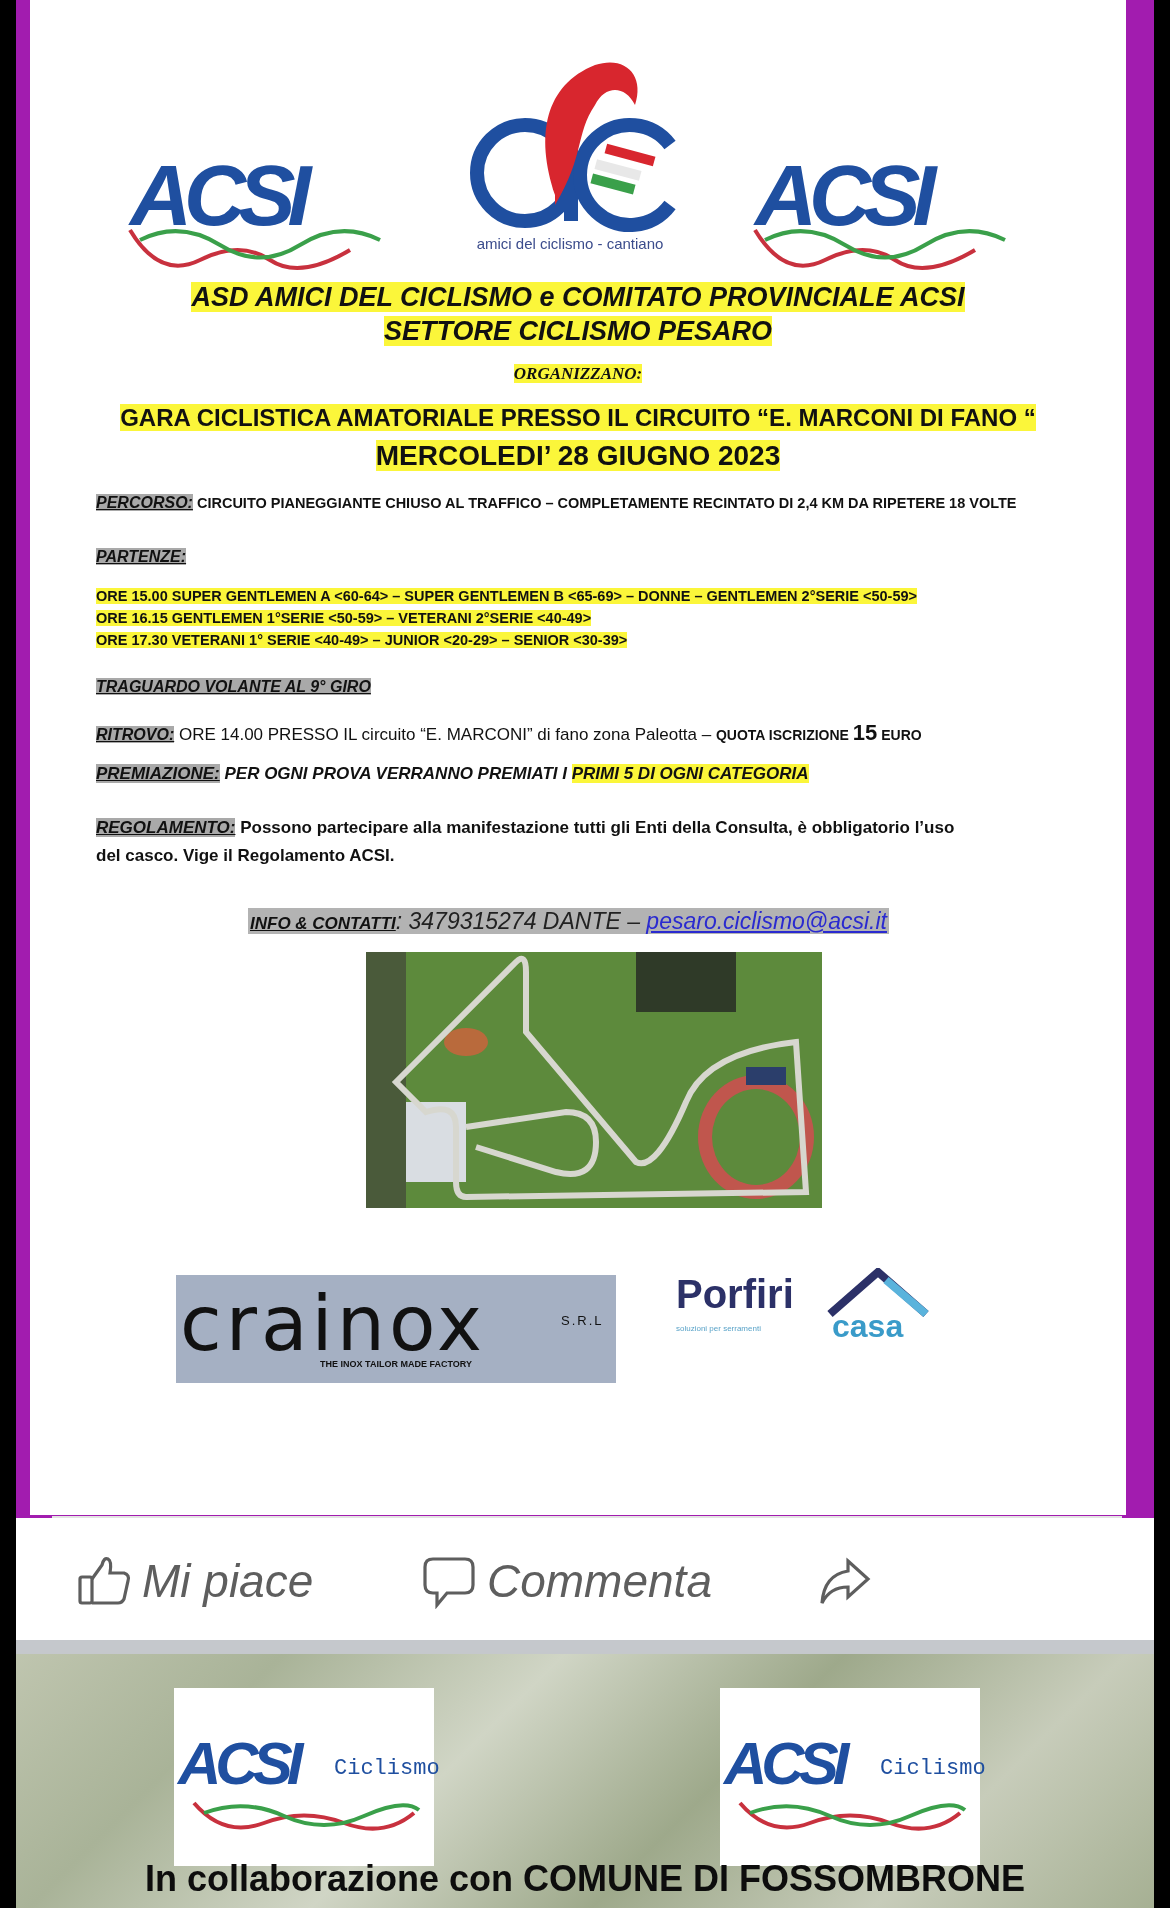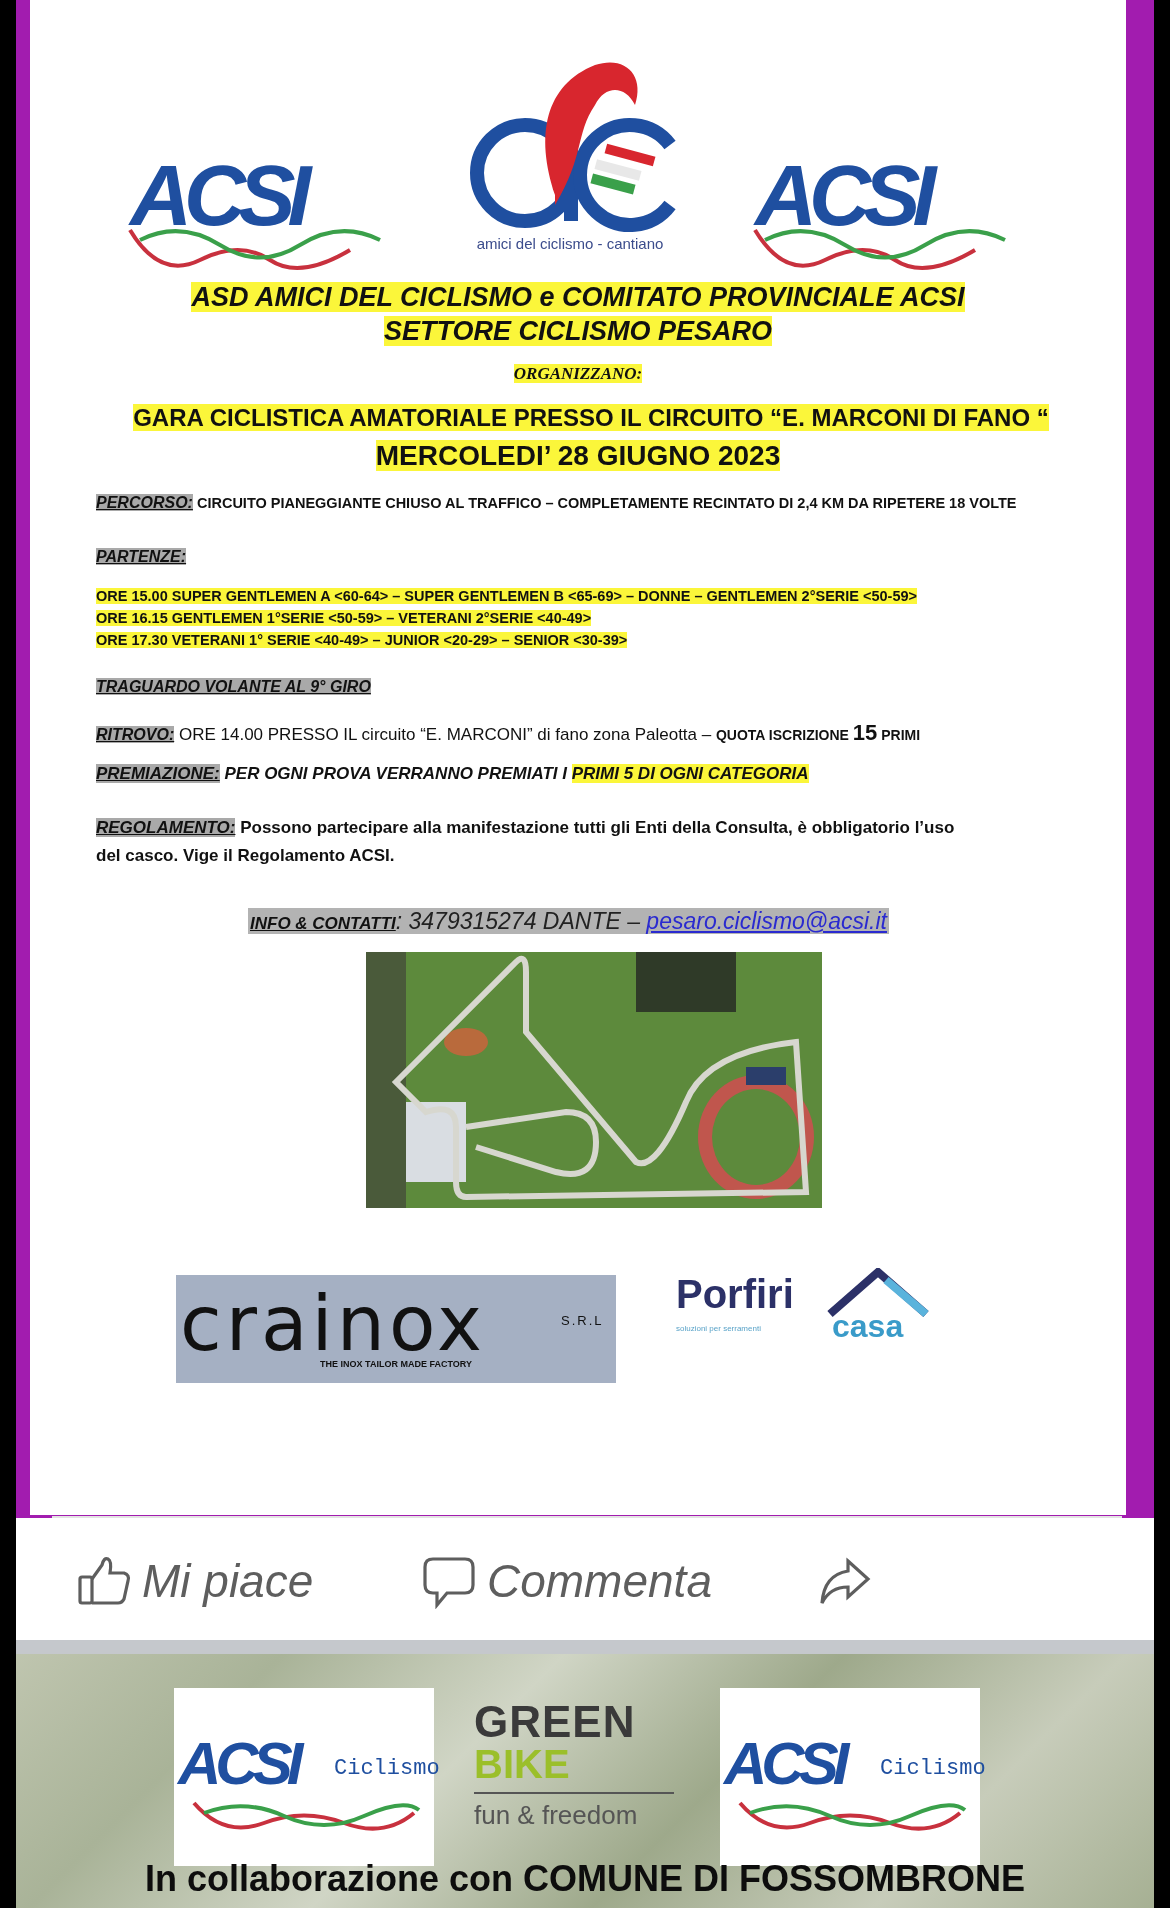--- a/index.html
+++ b/index.html
@@ -95,21 +95,21 @@
 
     <div class="abs center" style="left:0; width:1096px; top:282px;">
       <span class="t1 hl">ASD AMICI DEL CICLISMO e COMITATO PROVINCIALE ACSI</span>
     </div>
     <div class="abs center" style="left:0; width:1096px; top:364px;">
       <span class="t-org hl">ORGANIZZANO:</span>
     </div>
     <div class="abs center" style="left:0; width:1096px; top:316px;">
       <span class="t1 hl">SETTORE CICLISMO PESARO</span>
     </div>
-    <div class="abs center" style="left:13px; width:1096px; top:404px;">
+    <div class="abs center" style="left:0; width:1096px; top:404px;">
       <span class="t2 hl">GARA CICLISTICA AMATORIALE PRESSO IL CIRCUITO “E. MARCONI DI FANO “</span>
     </div>
     <div class="abs center" style="left:0; width:1096px; top:440px;">
       <span class="t3 hl">MERCOLEDI’ 28 GIUGNO 2023</span>
     </div>
 
     <div class="abs small" style="left:66px; top:494px;">
       <span class="label" style="font-size:16px;">PERCORSO:</span><span> CIRCUITO PIANEGGIANTE CHIUSO AL TRAFFICO – COMPLETAMENTE RECINTATO DI 2,4 KM DA RIPETERE 18 VOLTE</span>
     </div>
 
@@ -118,21 +118,21 @@
     </div>
     <div class="abs small hl" style="left:66px; top:588px;">ORE 15.00 SUPER GENTLEMEN A &lt;60-64&gt; – SUPER GENTLEMEN B &lt;65-69&gt; – DONNE – GENTLEMEN 2°SERIE &lt;50-59&gt;</div>
     <div class="abs small hl" style="left:66px; top:610px;">ORE 16.15 GENTLEMEN 1°SERIE &lt;50-59&gt; – VETERANI 2°SERIE &lt;40-49&gt;</div>
     <div class="abs small hl" style="left:66px; top:632px;">ORE 17.30 VETERANI 1° SERIE &lt;40-49&gt; – JUNIOR &lt;20-29&gt; – SENIOR  &lt;30-39&gt;</div>
 
     <div class="abs small" style="left:66px; top:678px; font-size:16px;">
       <span class="label">TRAGUARDO VOLANTE AL 9° GIRO</span>
     </div>
 
     <div class="abs" style="left:66px; top:720px; white-space:nowrap; color:#111; font-size:17px;">
-      <span class="label" style="font-size:16px;">RITROVO:</span><span> ORE 14.00 PRESSO IL circuito “E. MARCONI” di fano zona Paleotta – </span><span style="font-weight:700; font-size:14px;">QUOTA ISCRIZIONE </span><span style="font-weight:700; font-size:22px;">15</span><span style="font-weight:700; font-size:14px;"> PRIMI</span>
+      <span class="label" style="font-size:16px;">RITROVO:</span><span> ORE 14.00 PRESSO IL circuito “E. MARCONI” di fano zona Paleotta – </span><span style="font-weight:700; font-size:14px;">QUOTA ISCRIZIONE </span><span style="font-weight:700; font-size:22px;">15</span><span style="font-weight:700; font-size:14px;"> EURO</span>
     </div>
 
     <div class="abs" style="left:66px; top:764px; white-space:nowrap; color:#111; font-size:17px; font-weight:700; font-style:italic;">
       <span class="label">PREMIAZIONE:</span><span> PER OGNI PROVA VERRANNO PREMIATI I </span><span class="hl">PRIMI 5 DI OGNI CATEGORIA</span>
     </div>
 
     <div class="abs body-txt" style="left:66px; top:818px;">
       <span class="label">REGOLAMENTO:</span><span> Possono partecipare alla manifestazione tutti gli Enti della Consulta, è obbligatorio l’uso</span>
     </div>
     <div class="abs body-txt" style="left:66px; top:846px;">del casco. Vige il Regolamento ACSI.</div>
@@ -200,26 +200,20 @@
 
     <div class="wbox" style="left:158px;">
       <div class="acsi-small">ACSI</div>
       <div class="ciclismo">Ciclismo</div>
       <svg style="position:absolute; left:10px; top:110px;" width="240" height="40">
         <path d="M10 5 Q40 40 80 25 T160 25 T230 15" stroke="#c8313e" stroke-width="4" fill="none"></path>
         <path d="M20 15 Q60 0 100 18 T180 18 T235 12" stroke="#3aa04a" stroke-width="4" fill="none"></path>
       </svg>
     </div>
 
-    <div class="green">
-      <div class="green-1">GREEN</div>
-      <div class="green-2">BIKE</div>
-      <div class="green-line"></div>
-      <div class="green-3">fun &amp; freedom</div>
-    </div>
 
     <div class="wbox" style="left:704px;">
       <div class="acsi-small">ACSI</div>
       <div class="ciclismo">Ciclismo</div>
       <svg style="position:absolute; left:10px; top:110px;" width="240" height="40">
         <path d="M10 5 Q40 40 80 25 T160 25 T230 15" stroke="#c8313e" stroke-width="4" fill="none"></path>
         <path d="M20 15 Q60 0 100 18 T180 18 T235 12" stroke="#3aa04a" stroke-width="4" fill="none"></path>
       </svg>
     </div>
 

